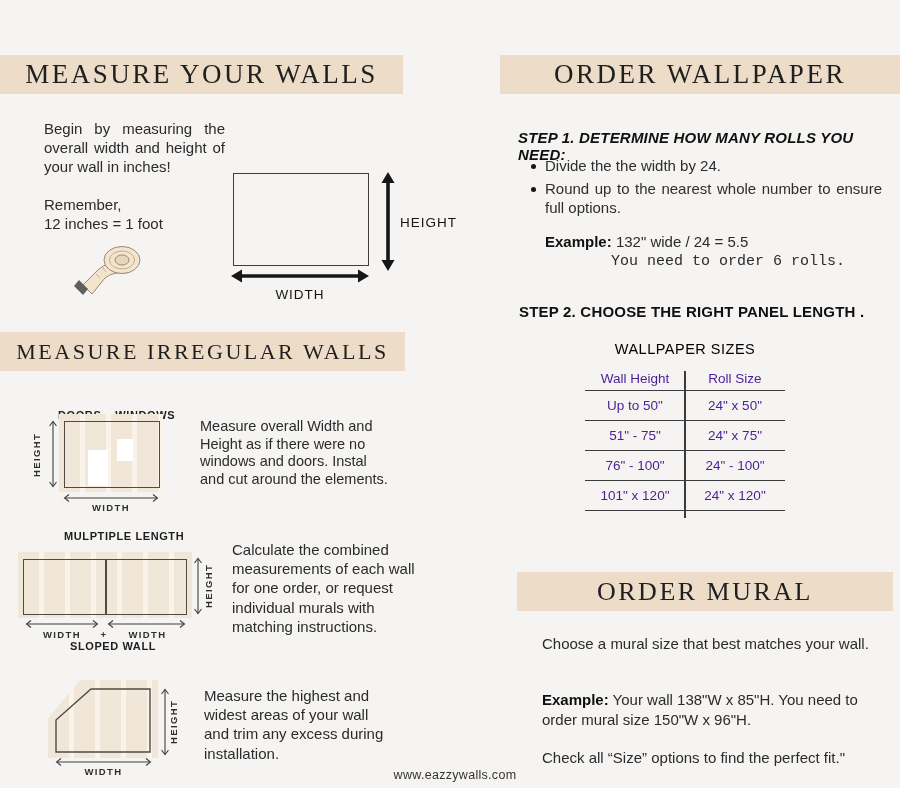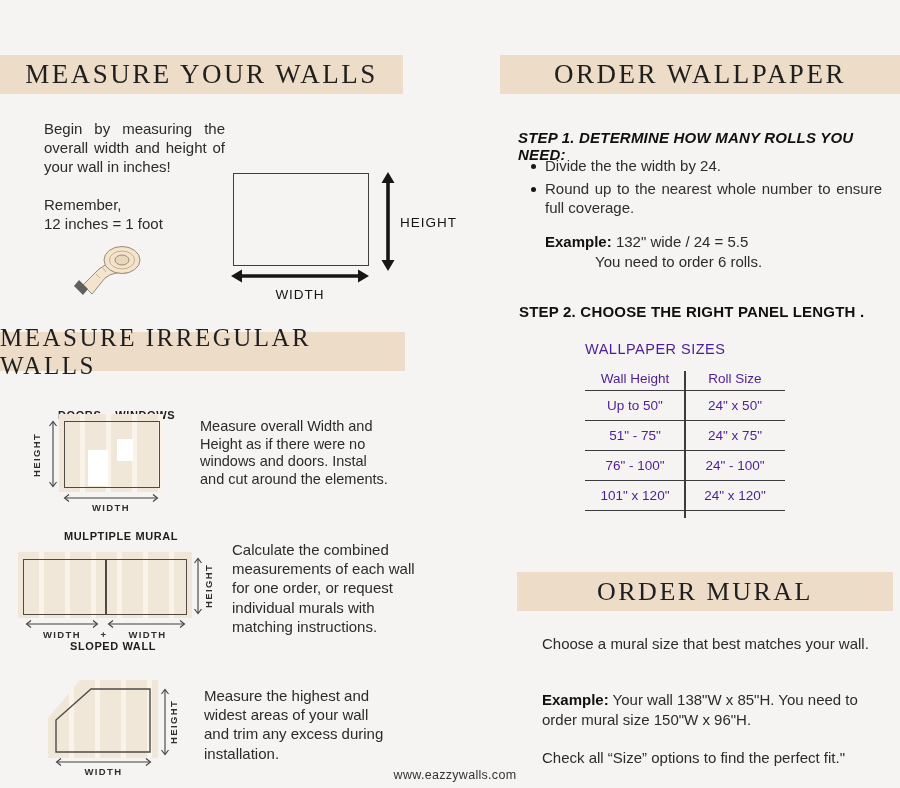--- a/index.html
+++ b/index.html
@@ -62,21 +62,21 @@
 </style>
 </head>
 <body>
 
 <div class="page">
 
   <div class="bar" style="left:500px;top:55px;width:400px;height:39px;font-size:27px;">ORDER WALLPAPER</div>
 
   <div class="bar" style="left:0;top:55px;width:403px;height:39px;font-size:27px;">MEASURE YOUR WALLS</div>
 
-  <div class="bar" style="left:0;top:332px;width:405px;height:39px;font-size:25px;">MEASURE IRREGULAR WALLS</div>
+  <div class="bar" style="left:0;top:332px;width:405px;height:39px;font-size:22px;">MEASURE IRREGULAR WALLS</div>
 
   <div class="bar" style="left:517px;top:572px;width:376px;height:39px;font-size:26px;">ORDER MURAL</div>
 
   <div class="abs body-text justify" style="left:44px;top:120px;width:181px;">Begin by measuring the overall width and height of your wall in inches!</div>
 
   <div class="abs body-text" style="left:44px;top:196px;line-height:1.25;">
     <div>Remember,</div>
     <div>12 inches = 1 foot</div>
   </div>
 
@@ -124,21 +124,21 @@
 
   <svg class="abs" style="left:63px;top:493px;" width="96" height="10">
     <line x1="2" y1="5" x2="94" y2="5" stroke="#3f3f3f" stroke-width="1.1"></line>
     <polyline points="6,1.5 1.5,5 6,8.5" fill="none" stroke="#3f3f3f" stroke-width="1.1"></polyline>
     <polyline points="90,1.5 94.5,5 90,8.5" fill="none" stroke="#3f3f3f" stroke-width="1.1"></polyline>
   </svg>
   <div class="abs dim-label" style="left:64px;top:502px;width:94px;text-align:center;">WIDTH</div>
 
   <div class="abs body-text" style="left:200px;top:418px;width:195px;font-size:14.5px;line-height:1.22;">Measure overall Width and Height as if there were no windows and doors. Instal and cut around the elements.</div>
 
-  <div class="abs small-cap-label" style="left:64px;top:530px;">MULPTIPLE MURAL</div>
+  <div class="abs small-cap-label" style="left:64px;top:530px;">MULPTIPLE LENGTH</div>
 
   <div class="abs strips" style="left:18px;top:552px;width:174px;height:66px;"></div>
   <div class="abs wall-outline" style="left:23px;top:559px;width:162px;height:54px;">
     <div style="position:absolute;left:81px;top:0;width:1.5px;height:100%;background:#4e4b47;"></div>
   </div>
 
   <svg class="abs" style="left:193px;top:557px;" width="10" height="58">
     <line x1="5" y1="2" x2="5" y2="56" stroke="#3f3f3f" stroke-width="1.1"></line>
     <polyline points="1.5,6 5,1.5 8.5,6" fill="none" stroke="#3f3f3f" stroke-width="1.1"></polyline>
     <polyline points="1.5,52 5,56.5 8.5,52" fill="none" stroke="#3f3f3f" stroke-width="1.1"></polyline>
@@ -181,34 +181,34 @@
     <polyline points="91,1.5 95.5,5 91,8.5" fill="none" stroke="#3f3f3f" stroke-width="1.1"></polyline>
   </svg>
   <div class="abs dim-label" style="left:55px;top:766px;width:97px;text-align:center;">WIDTH</div>
 
   <div class="abs body-text" style="left:204px;top:686px;width:185px;line-height:1.28;">Measure the highest and widest areas of your wall and trim any excess during installation.</div>
 
   <div class="abs step-heading" style="left:518px;top:129px;font-style:italic;">STEP 1. DETERMINE HOW MANY ROLLS YOU NEED:</div>
 
   <ul class="bullets abs justify" style="left:528px;top:157px;width:354px;">
     <li>Divide the the width by 24.</li>
-    <li>Round up to the nearest whole number to ensure full coverage.</li>
+    <li>Round up to the nearest whole number to ensure full options.</li>
   </ul>
 
   <div class="abs body-text" style="left:545px;top:232px;font-size:15px;line-height:1.3;">
     <div>
       <span class="example-label">Example:</span>
       <span>132" wide / 24 = 5.5</span>
     </div>
-    <div style="margin-left:50px;">You need to order 6 rolls.</div>
+    <div style="margin-left:66px;font-family:Liberation Mono, monospace;">You need to order 6 rolls.</div>
   </div>
 
   <div class="abs step-heading" style="left:519px;top:303px;">STEP 2. CHOOSE THE RIGHT PANEL LENGTH .</div>
 
-  <div class="abs" style="left:585px;top:341px;width:200px;font-size:14.5px;letter-spacing:.5px;color:#4c1d95;">WALLPAPER SIZES</div>
+  <div class="abs" style="left:585px;top:341px;width:200px;text-align:center;font-size:14.5px;letter-spacing:.5px;color:#000000;">WALLPAPER SIZES</div>
 
   <div class="wp-table">
     <div class="wp-vline"></div>
     <div class="wp-row wp-head">
       <div class="cell">Wall Height</div>
       <div class="cell">Roll Size</div>
     </div>
     <div class="wp-row wp-data">
       <div class="cell">Up to 50"</div>
       <div class="cell">24" x 50"</div>

